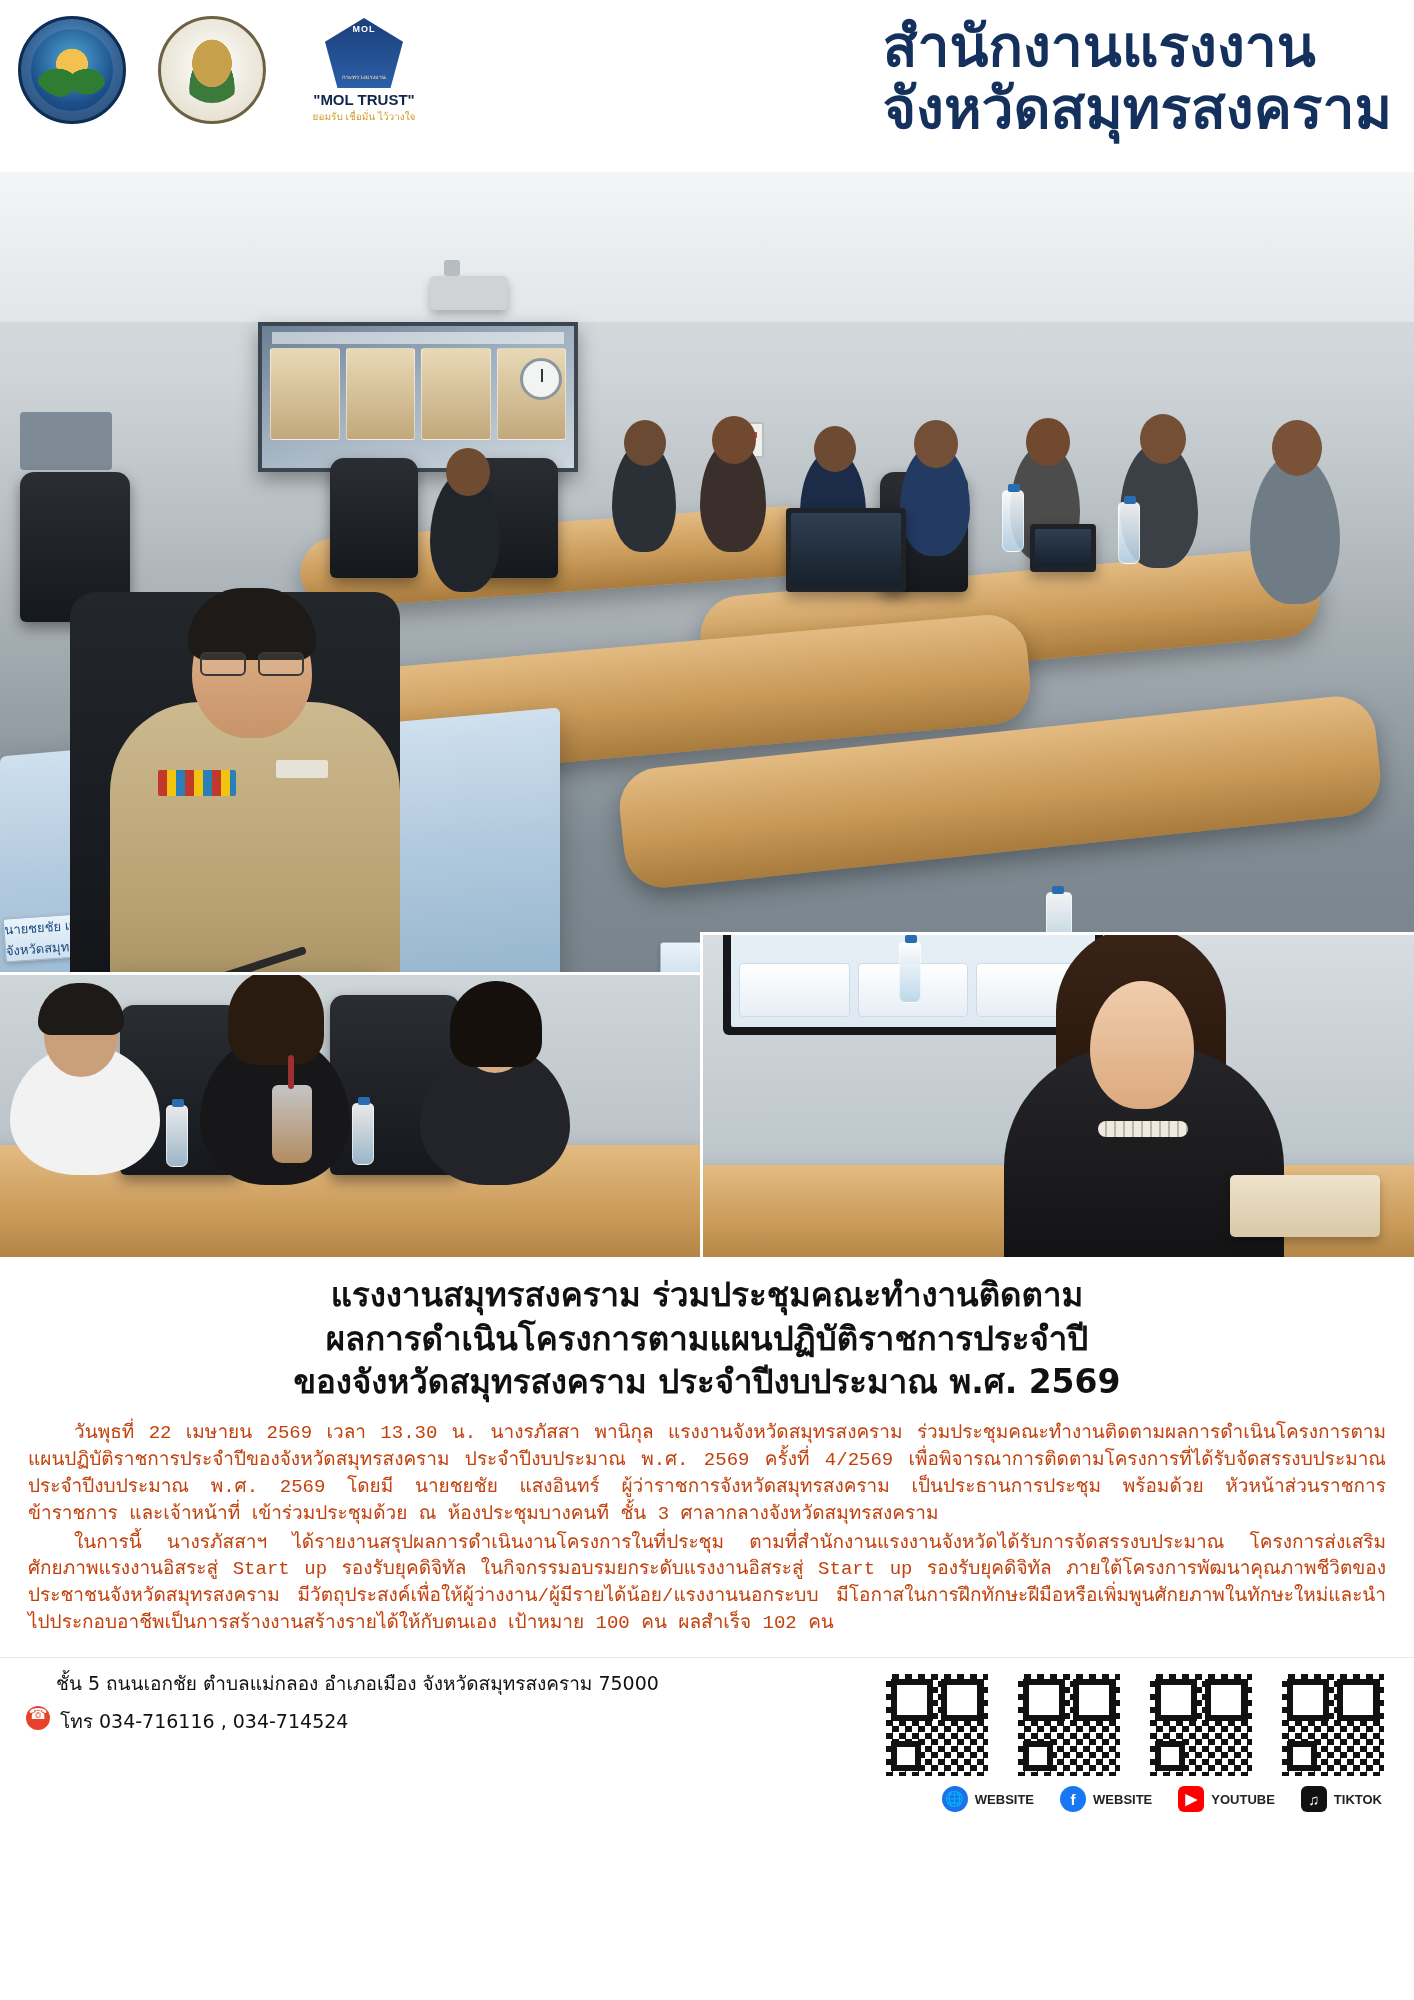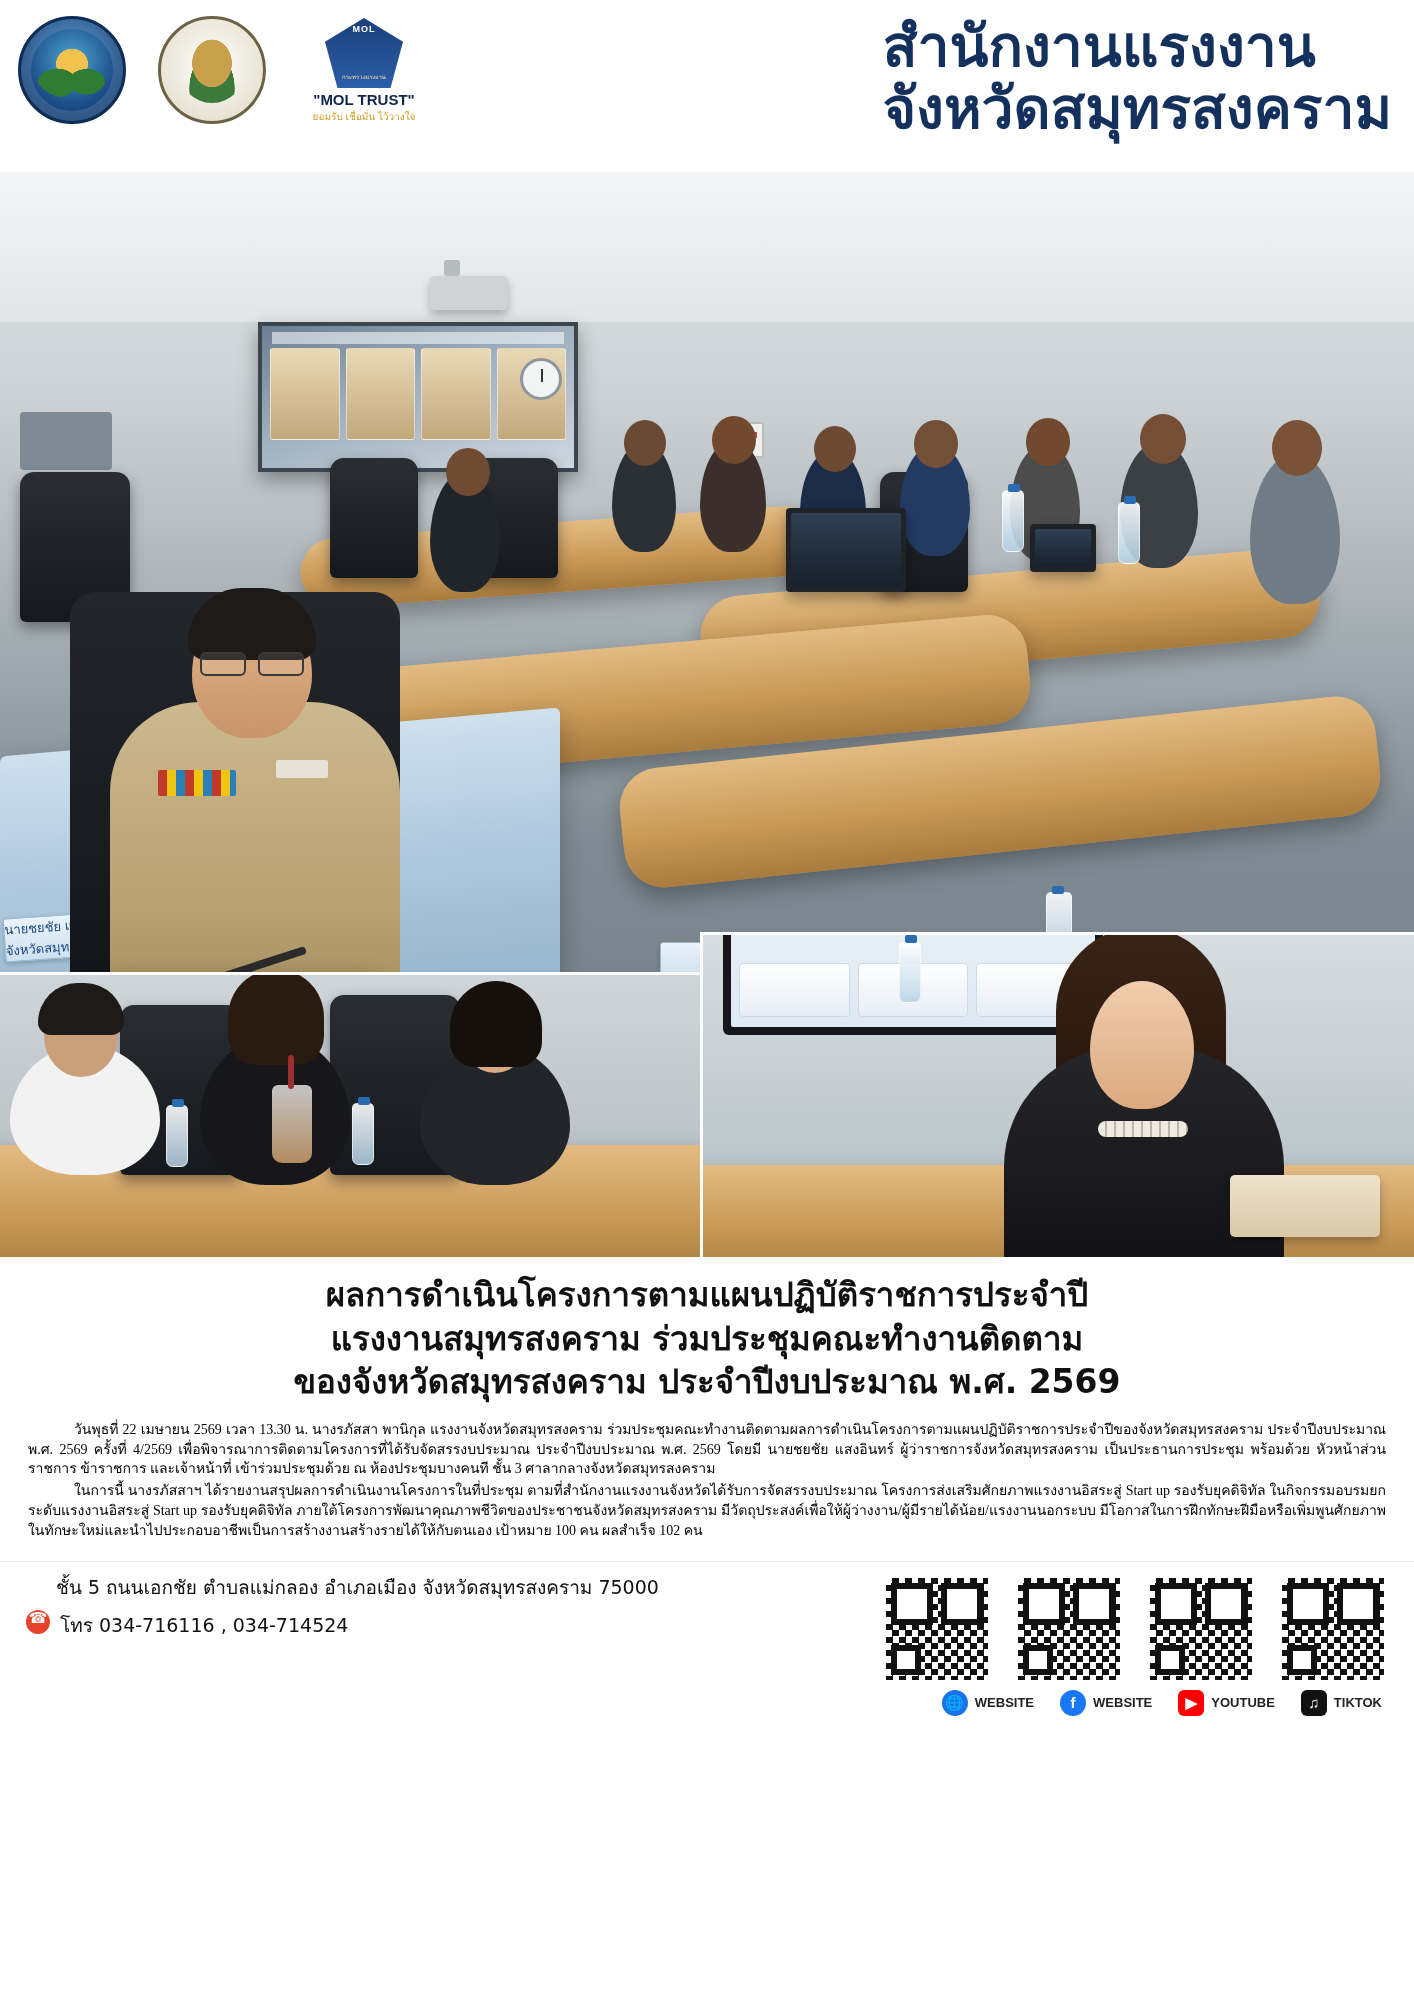--- a/index.html
+++ b/index.html
@@ -395,24 +395,24 @@
     font-family: "DejaVu Sans", "Liberation Sans", sans-serif;
     font-size: 33px;
     line-height: 1.32;
     font-weight: bold;
     color: #111111;
   }
 
   
   .article {
     padding: 10px 28px 6px 28px;
-    font-family: Liberation Serif, serif;
-    font-size: 14px;
+    font-family: Liberation Mono, monospace;
+    font-size: 19px;
     line-height: 1.42;
-    color: #000000;
+    color: #c2410c;
     text-align: justify;
   }
   .article p { margin-bottom: 2px; text-indent: 0; }
   .article p.indent { text-indent: 46px; }
 
   
   .footer {
     margin-top: 12px;
     background: #ffffff;
     padding: 8px 26px 18px 26px;
@@ -638,22 +638,22 @@
       <div class="woman-body"></div>
       <div class="woman-face"></div>
       <div class="woman-pearls"></div>
     </div>
     <div class="folder"></div>
     <div class="bottle" style="left:196px; top:6px;"></div>
   </div>
 </div>
 
 <div class="headline">
+  <div class="hl">แรงงานสมุทรสงคราม ร่วมประชุมคณะทำงานติดตาม</div>
   <div class="hl">ผลการดำเนินโครงการตามแผนปฏิบัติราชการประจำปี</div>
-  <div class="hl">แรงงานสมุทรสงคราม ร่วมประชุมคณะทำงานติดตาม</div>
   <div class="hl">ของจังหวัดสมุทรสงคราม ประจำปีงบประมาณ พ.ศ. 2569</div>
 </div>
 
 <div class="article">
   <p class="indent">วันพุธที่ 22 เมษายน 2569 เวลา 13.30 น. นางรภัสสา พานิกุล แรงงานจังหวัดสมุทรสงคราม ร่วมประชุมคณะทำงานติดตามผลการดำเนินโครงการตามแผนปฏิบัติราชการประจำปีของจังหวัดสมุทรสงคราม ประจำปีงบประมาณ พ.ศ. 2569 ครั้งที่ 4/2569 เพื่อพิจารณาการติดตามโครงการที่ได้รับจัดสรรงบประมาณ ประจำปีงบประมาณ พ.ศ. 2569 โดยมี นายชยชัย แสงอินทร์ ผู้ว่าราชการจังหวัดสมุทรสงคราม เป็นประธานการประชุม พร้อมด้วย หัวหน้าส่วนราชการ ข้าราชการ และเจ้าหน้าที่ เข้าร่วมประชุมด้วย ณ ห้องประชุมบางคนที ชั้น 3 ศาลากลางจังหวัดสมุทรสงคราม</p>
   <p class="indent">ในการนี้ นางรภัสสาฯ ได้รายงานสรุปผลการดำเนินงานโครงการในที่ประชุม ตามที่สำนักงานแรงงานจังหวัดได้รับการจัดสรรงบประมาณ โครงการส่งเสริมศักยภาพแรงงานอิสระสู่ Start up รองรับยุคดิจิทัล ในกิจกรรมอบรมยกระดับแรงงานอิสระสู่ Start up รองรับยุคดิจิทัล ภายใต้โครงการพัฒนาคุณภาพชีวิตของประชาชนจังหวัดสมุทรสงคราม มีวัตถุประสงค์เพื่อให้ผู้ว่างงาน/ผู้มีรายได้น้อย/แรงงานนอกระบบ มีโอกาสในการฝึกทักษะฝีมือหรือเพิ่มพูนศักยภาพในทักษะใหม่และนำไปประกอบอาชีพเป็นการสร้างงานสร้างรายได้ให้กับตนเอง เป้าหมาย 100 คน ผลสำเร็จ 102 คน</p>
 </div>
 
 <div class="footer">
   <div class="footer-left">

